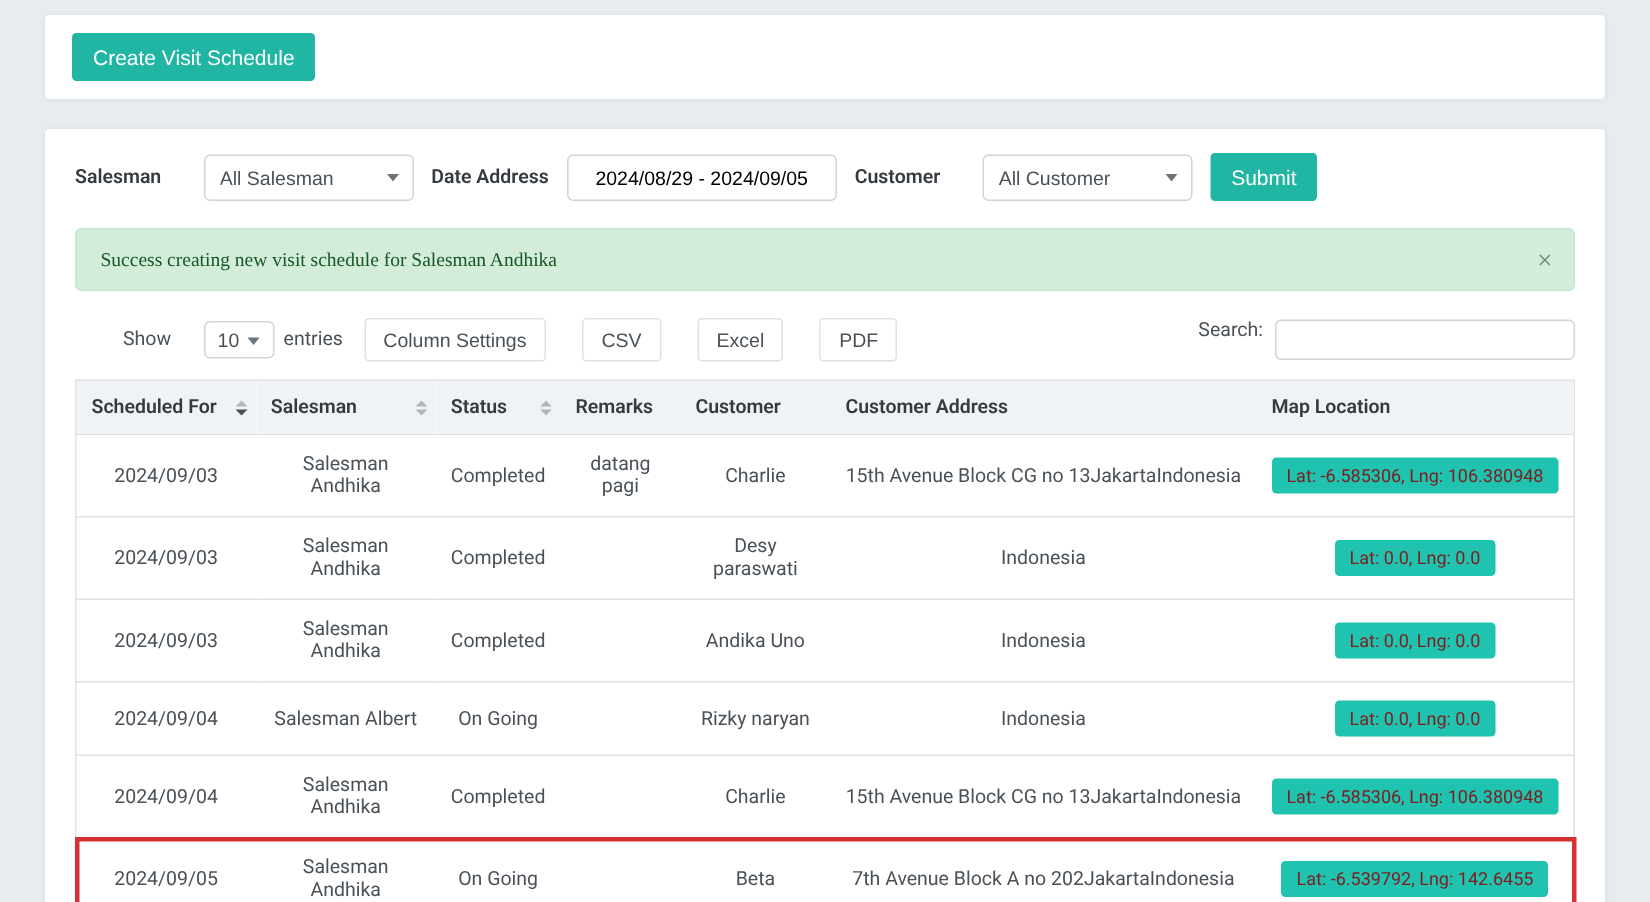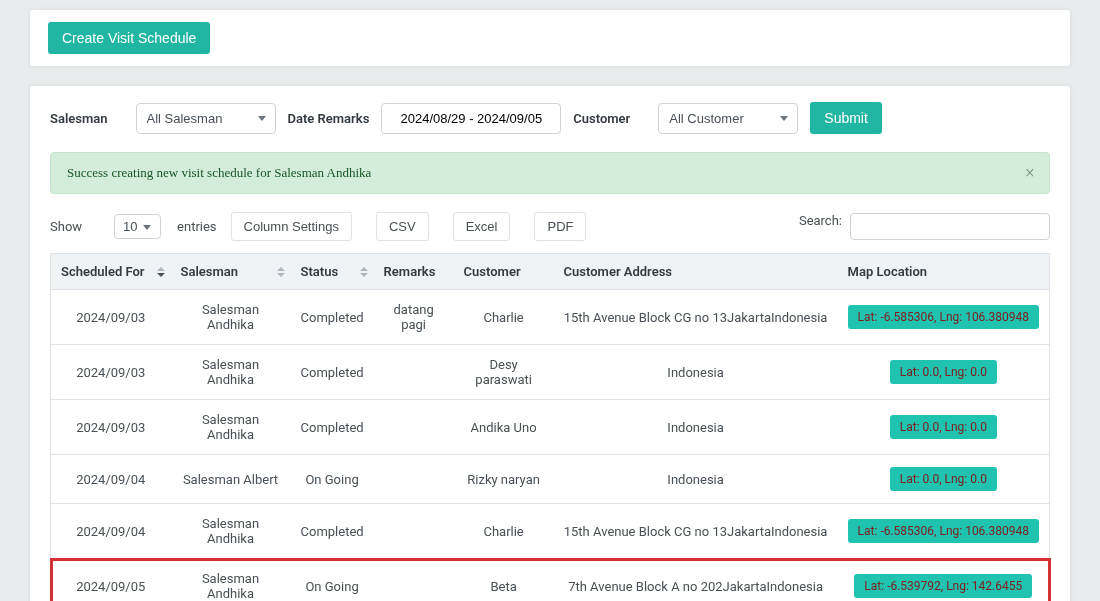--- a/index.html
+++ b/index.html
@@ -109,22 +109,23 @@
   }
   .table-top-row {
     display: flex;
     align-items: center;
     justify-content: space-between;
     margin-bottom: 12px;
   }
   .length-area {
     display: flex;
     align-items: center;
-    gap: 16px;
-    font-size: 13px;
+    gap: 6px;
+    font-size: 13px;
+    margin-left: 32px;
   }
   .length-area select {
     padding: 4px 22px 4px 8px;
   }
   .btn-group {
     display: flex;
     gap: 24px;
     margin-left: 14px;
   }
   .btn-outline {
@@ -214,21 +215,21 @@
   <div class="card">
 
     <div class="filter-row">
       <span class="filter-label">Salesman</span>
       <div class="select-wrap">
         <select style="width:140px">
           <option>All Salesman</option>
         </select>
       </div>
 
-      <span class="filter-label">Date Remarks</span>
+      <span class="filter-label">Date Address</span>
       <input type="text" class="date-range" value="2024/08/29 - 2024/09/05" style="">
 
       <span class="filter-label">Customer</span>
       <div class="select-wrap">
         <select style="width:140px">
           <option>All Customer</option>
         </select>
       </div>
 
       <button class="btn btn-teal">Submit</button>

